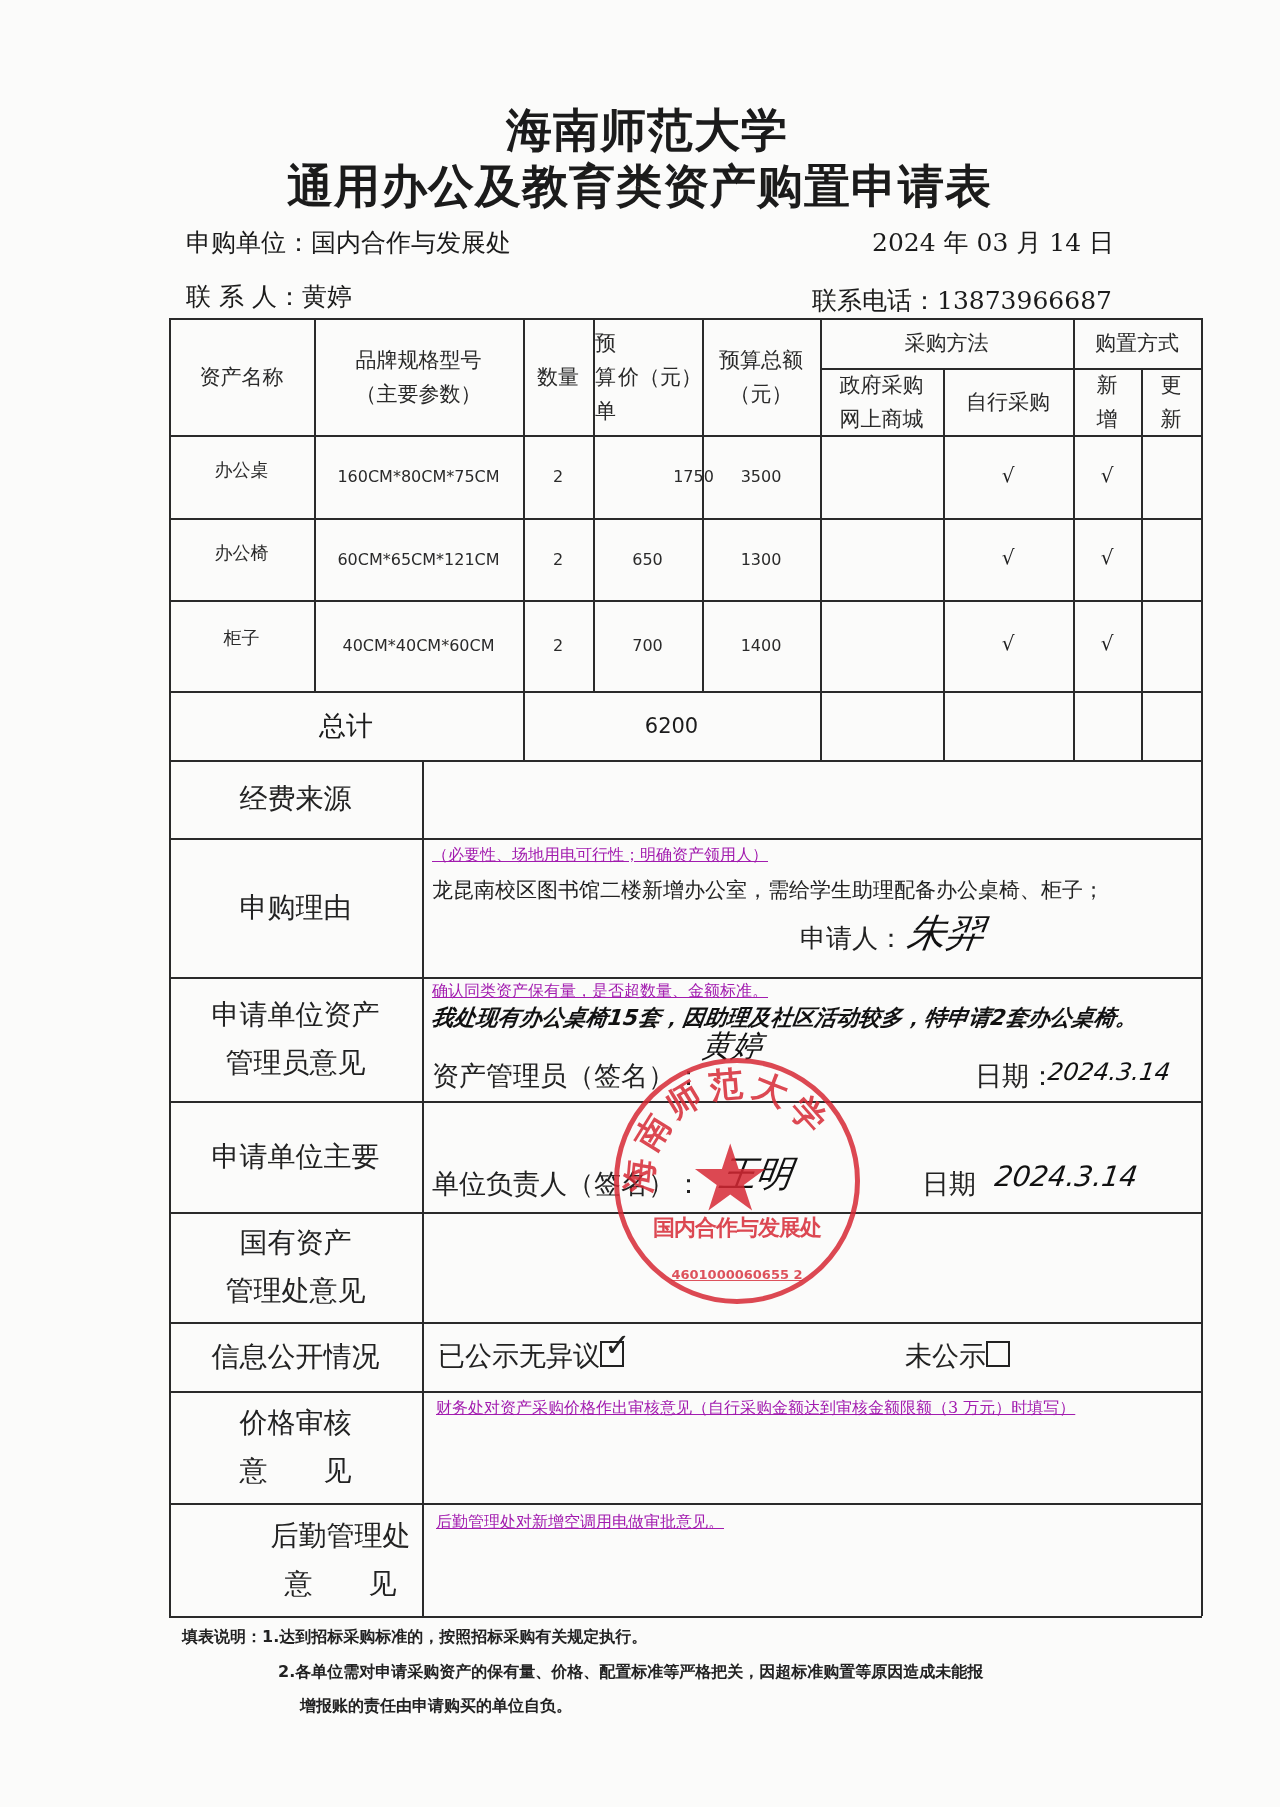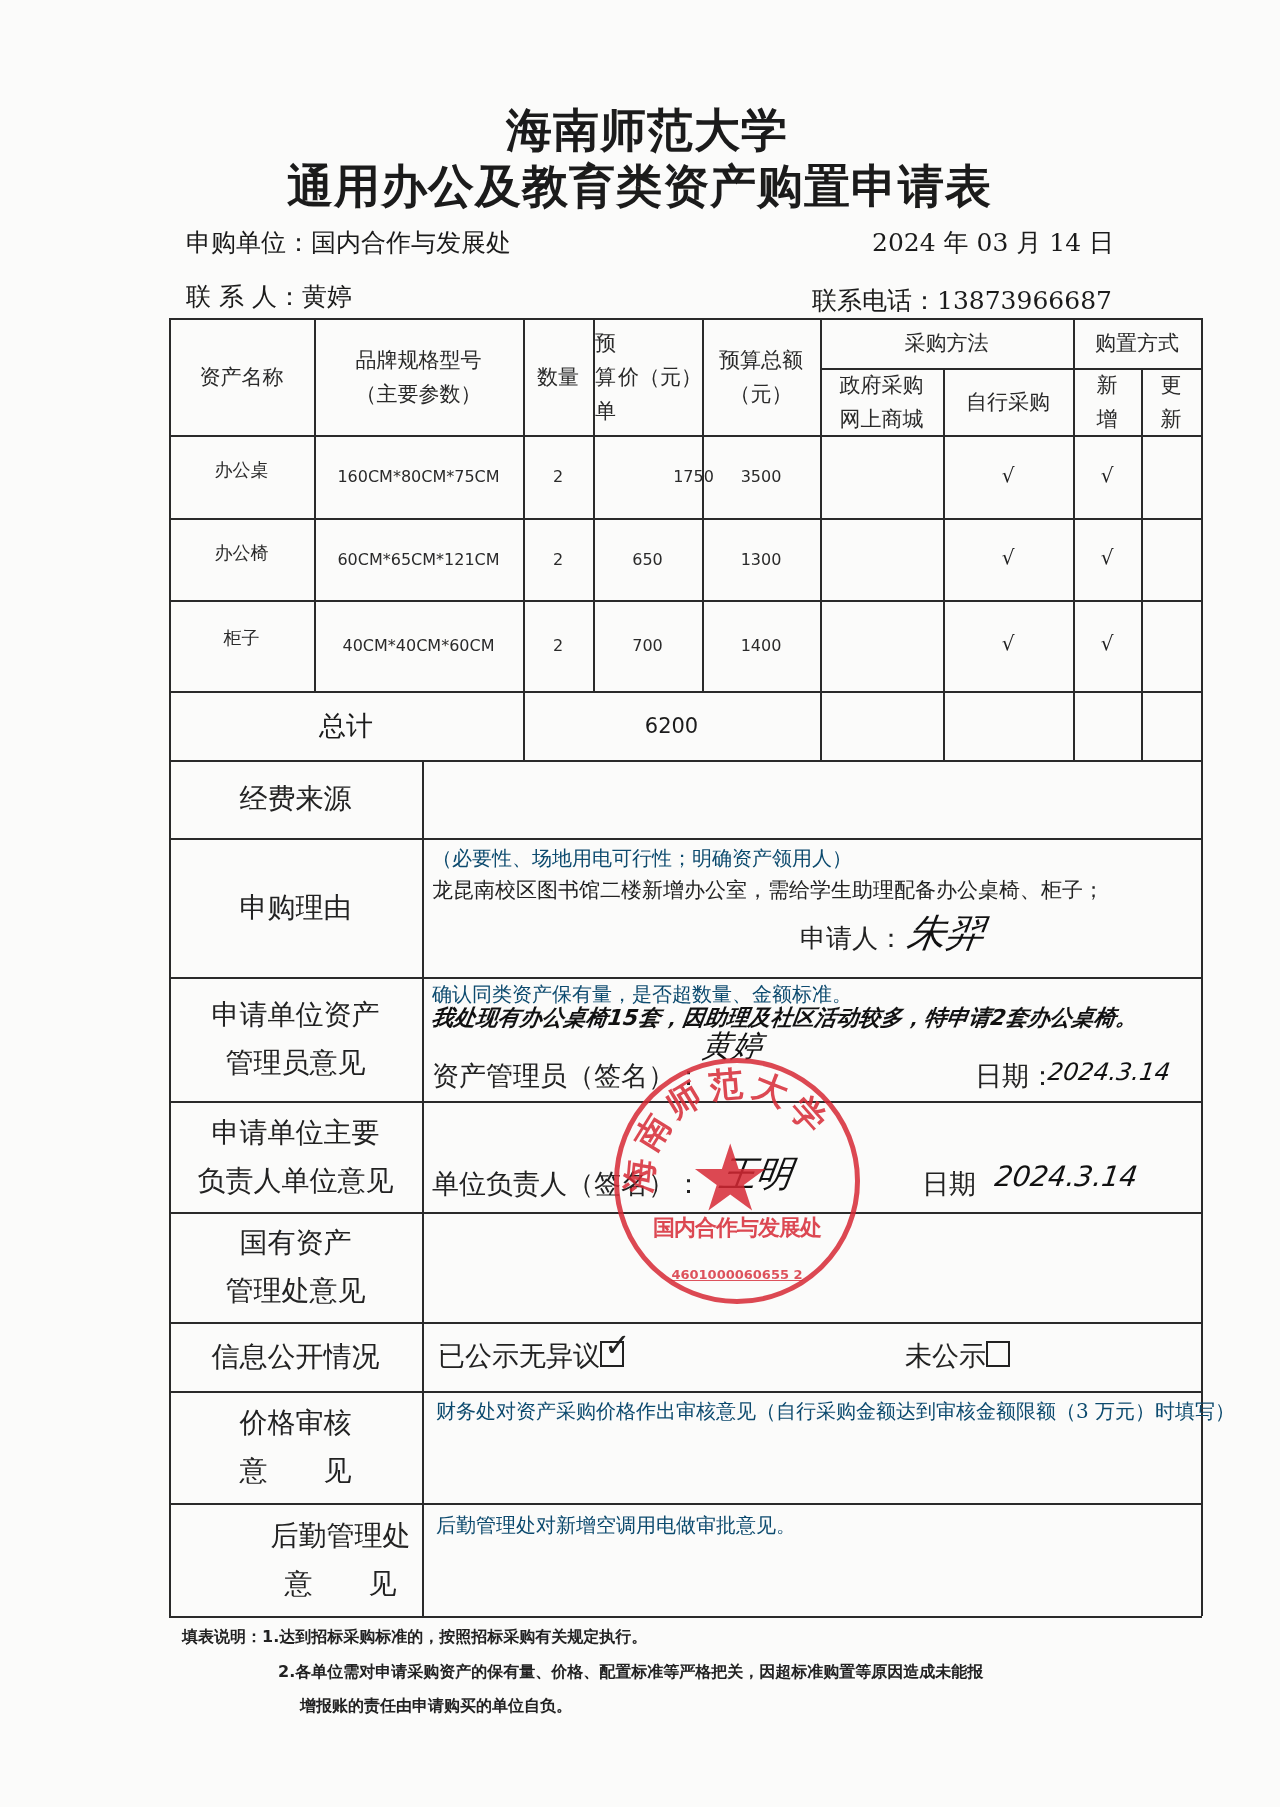--- a/index.html
+++ b/index.html
@@ -12,21 +12,21 @@
   .abs { position: absolute; }
   .title { font-family: "DejaVu Sans", sans-serif; font-weight: bold; font-size: 46px; letter-spacing: 1px; white-space: nowrap; }
   .meta { font-family: "DejaVu Serif", "Liberation Serif", serif; font-size: 25px; white-space: nowrap; }
   .line-h { position: absolute; height: 0; border-top: 2px solid #2a2a2a; }
   .line-v { position: absolute; width: 0; border-left: 2px solid #2a2a2a; }
   .cell { position: absolute; display: flex; align-items: center; justify-content: center; text-align: center; }
   .hdr { font-family: "DejaVu Serif", serif; font-size: 21px; line-height: 34px; color: #2a2a2a; }
   .data { font-family: "DejaVu Sans", sans-serif; font-size: 16px; color: #2a2a2a; }
   .name { font-family: "DejaVu Serif", serif; font-size: 18px; color: #2a2a2a; }
   .label { font-family: "DejaVu Serif", serif; font-size: 28px; line-height: 48px; color: #222; }
-  .small { font-family: "DejaVu Serif", serif; font-size: 20px; color: #0c4a6e; white-space: nowrap; }
+  .small { font-family: "DejaVu Serif", serif; font-size: 16px; color: #a21caf; white-space: nowrap; text-decoration: underline; }
   .body-text { font-family: "DejaVu Serif", serif; font-size: 22px; color: #222; white-space: nowrap; }
   .big-text { font-family: "DejaVu Serif", serif; font-size: 27px; color: #222; white-space: nowrap; }
   .hand { font-family: "DejaVu Sans", sans-serif; font-style: italic; color: #111; white-space: nowrap; transform: skewX(-8deg); }
   .check { font-family: "DejaVu Sans", sans-serif; font-size: 20px; color: #222; }
   .note { font-family: "DejaVu Sans", sans-serif; font-weight: bold; font-size: 16px; color: #222; white-space: nowrap; }
   .stamp {
     position: absolute; left: 614px; top: 1058px; width: 246px; height: 246px;
     border: 5px solid rgba(214, 40, 52, 0.85); border-radius: 50%; box-sizing: border-box;
     pointer-events: none;
   }
@@ -168,21 +168,20 @@
 </div>
 <div class="abs small" style="left:432px; top:981px;">确认同类资产保有量，是否超数量、金额标准。</div>
 <div class="abs hand" style="left:432px; top:1003px; font-size:22px; font-weight:bold;">我处现有办公桌椅15套，因助理及社区活动较多，特申请2套办公桌椅。</div>
 <div class="abs big-text" style="left:432px; top:1058px;">资产管理员（签名）：</div>
 <div class="abs hand" style="left:702px; top:1026px; font-size:30px;">黄婷</div>
 <div class="abs big-text" style="left:975px; top:1058px;">日期：</div>
 <div class="abs hand" style="left:1048px; top:1058px; font-size:24px;">2024.3.14</div>
 
 <div class="cell label" style="left:169px; top:1101px; width:253px; height:111px; flex-direction:column;">
   <span>申请单位主要</span>
-  <span>负责人单位意见</span>
 </div>
 <div class="abs big-text" style="left:432px; top:1166px;">单位负责人（签名）：</div>
 <div class="abs hand" style="left:720px; top:1150px; font-size:36px;">王明</div>
 <div class="abs big-text" style="left:922px; top:1166px;">日期</div>
 <div class="abs hand" style="left:995px; top:1160px; font-size:28px;">2024.3.14</div>
 
 <div class="cell label" style="left:169px; top:1212px; width:253px; height:110px; flex-direction:column;">
   <span>国有资产</span>
   <span>管理处意见</span>
 </div>

